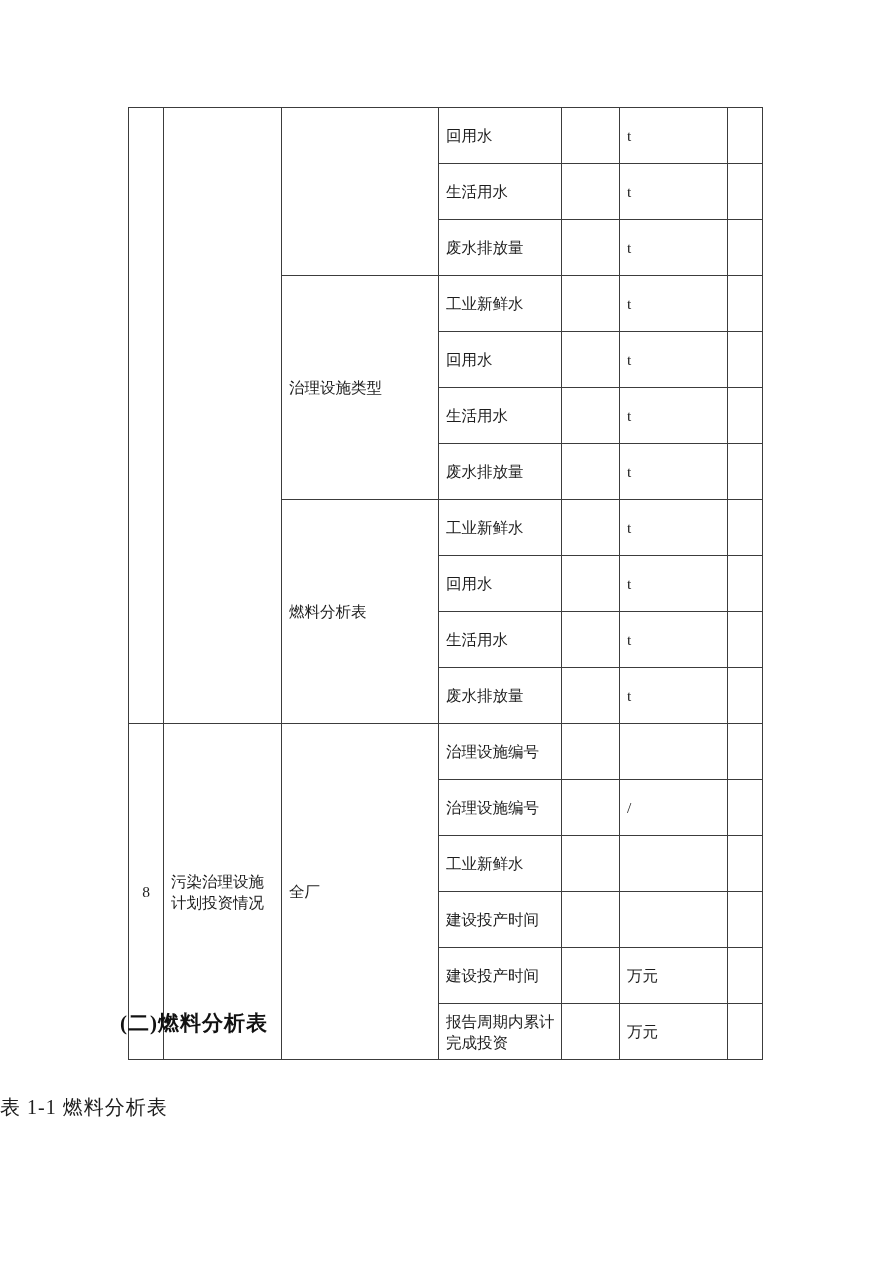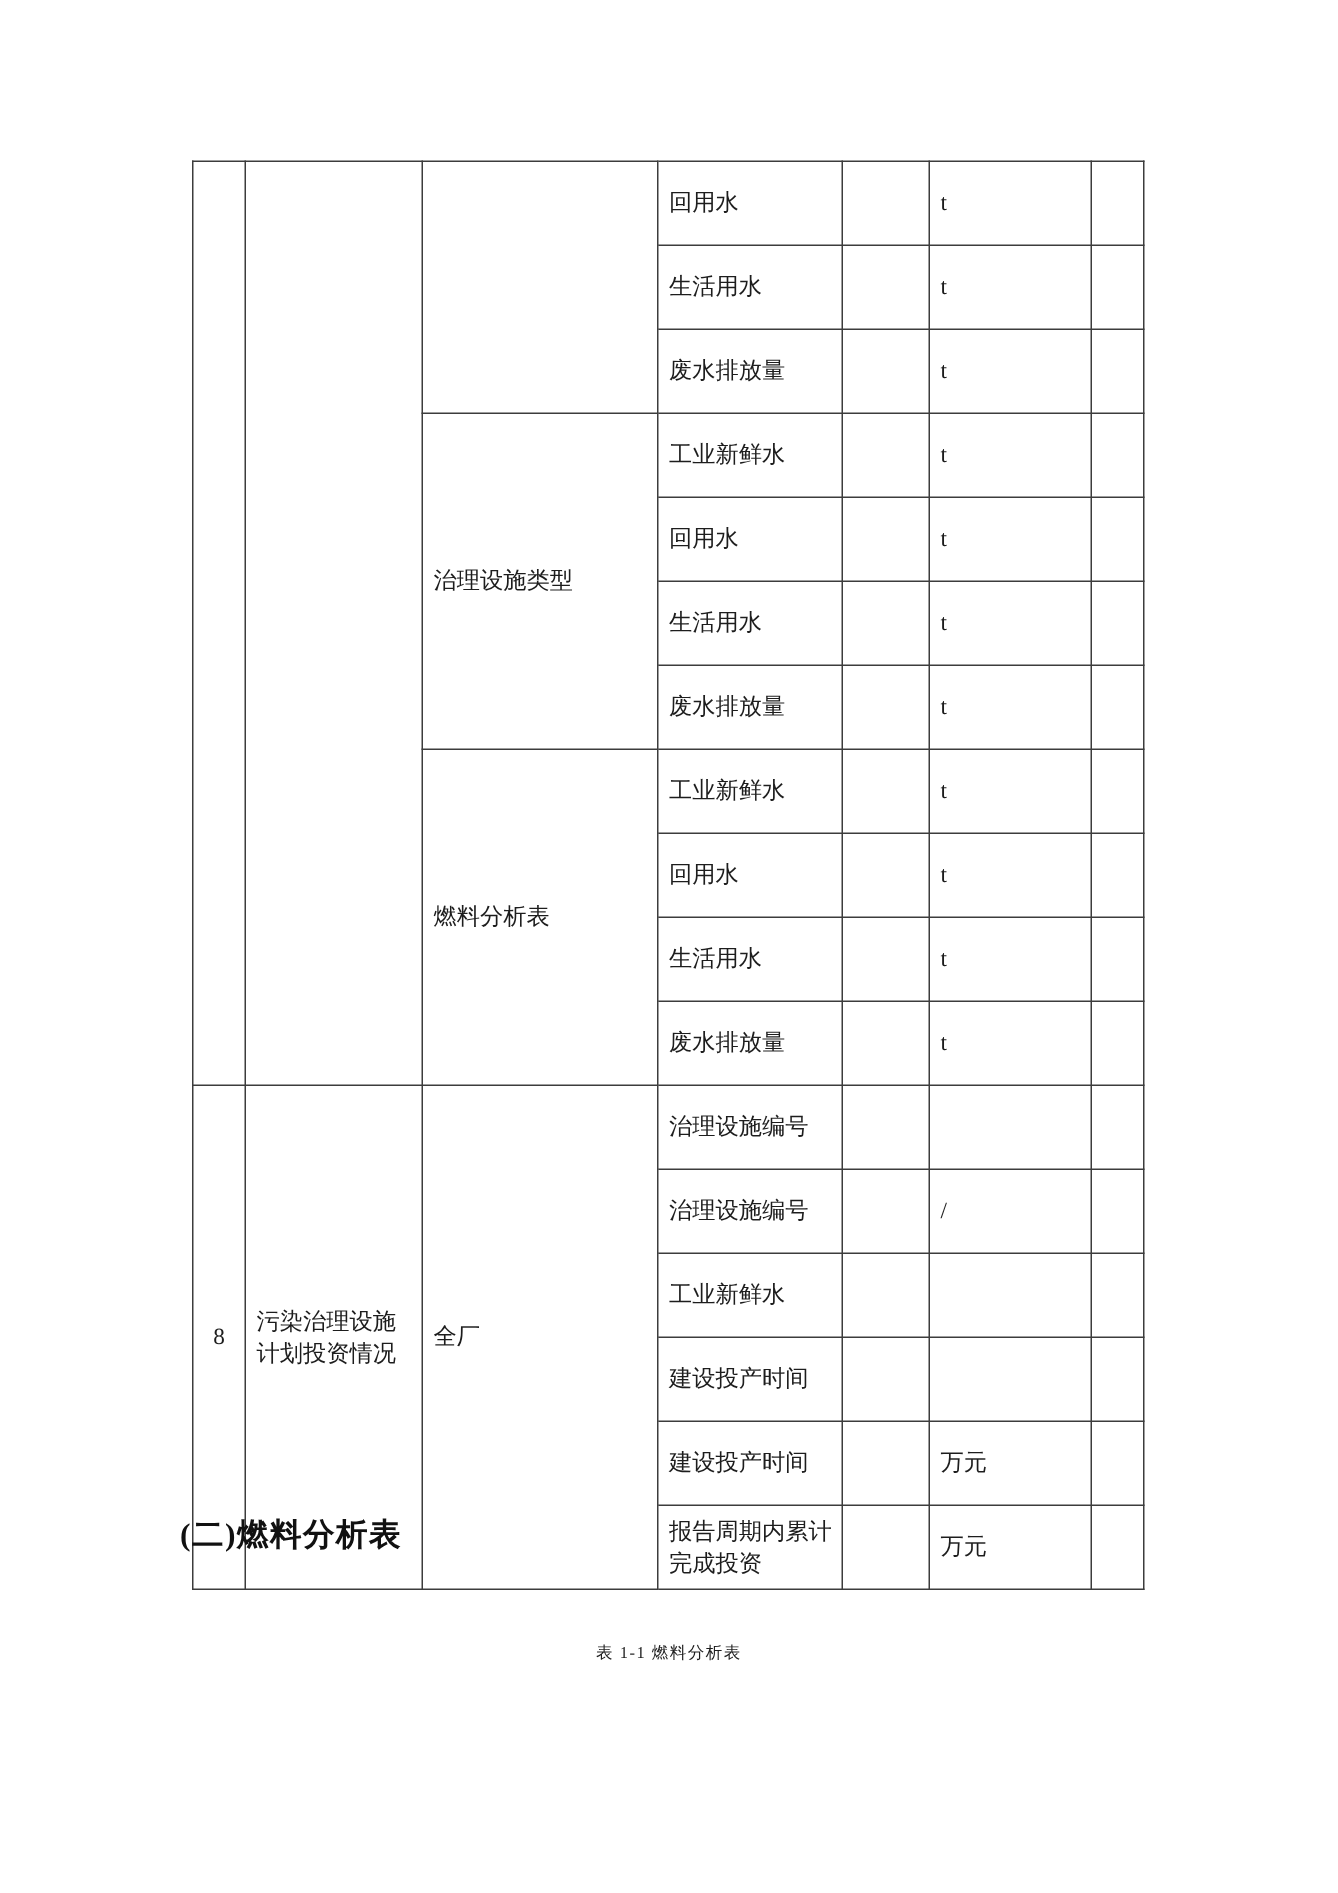--- a/index.html
+++ b/index.html
@@ -48,22 +48,21 @@
     font-weight: 600;
     letter-spacing: 1px;
     color: #111111;
     font-family: "Liberation Serif", "DejaVu Serif", serif;
   }
   .table-caption {
     position: absolute;
     left: 0;
     top: 1094px;
     width: 892px;
-    text-align: center;
-    font-size: 11px;
+    font-size: 20px;
     letter-spacing: 1px;
     color: #1d1d1d;
     font-family: "Liberation Serif", "DejaVu Serif", serif;
   }
 </style>
 </head>
 <body>
 
 <div class="page">
 

